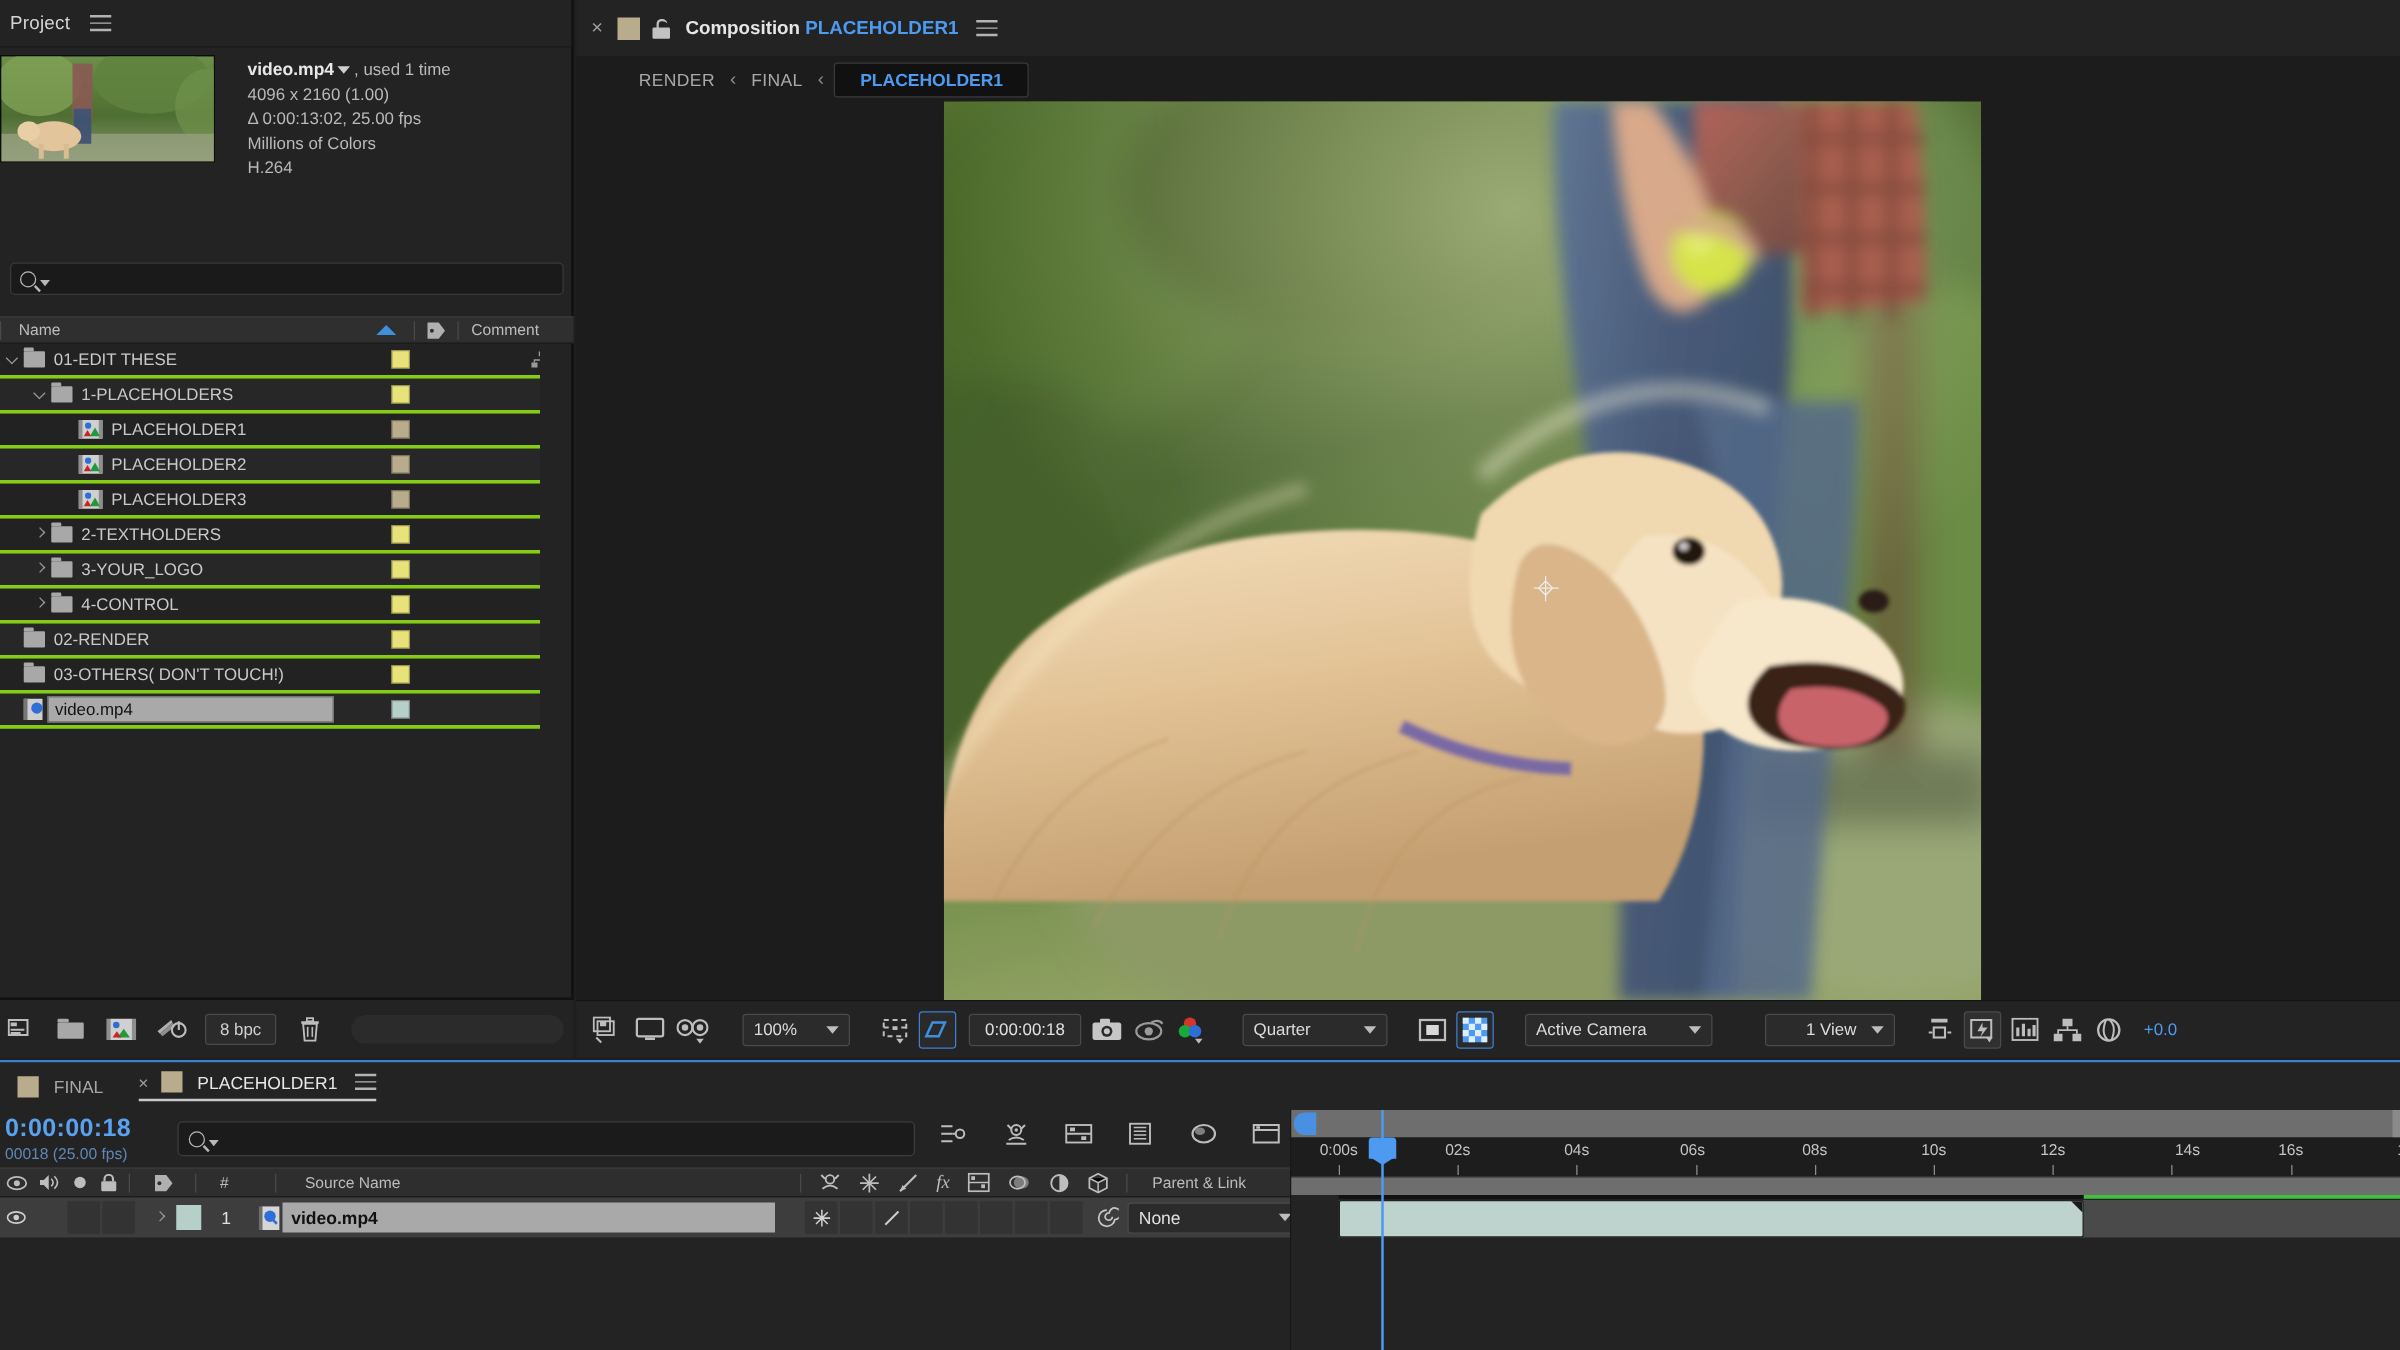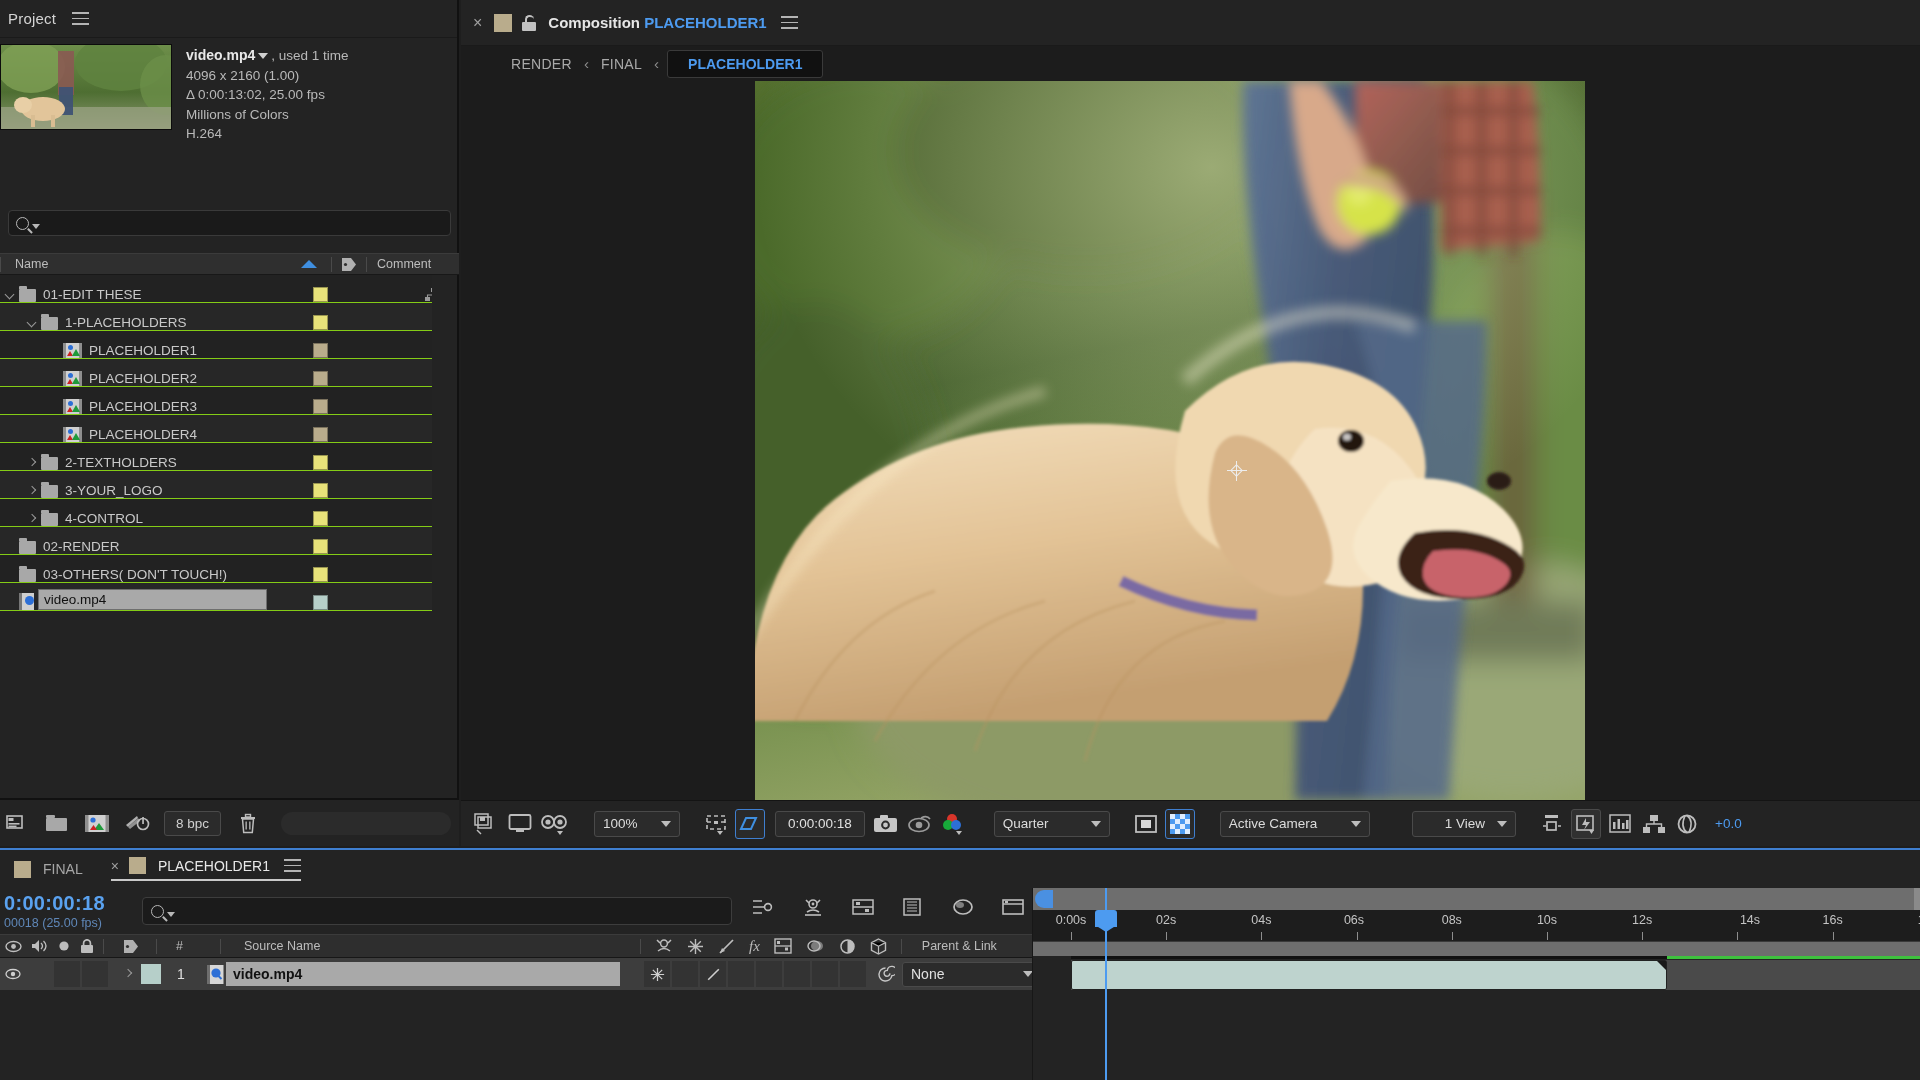--- a/index.html
+++ b/index.html
@@ -13,21 +13,21 @@
   .panel-tabbar { height:38px; display:flex; align-items:center; padding-left:8px; background:#232323;
     border-bottom:1px solid #1a1a1a; }
   .panel-tab-label { font-size:15px; color:#d4d4d4; letter-spacing:.2px; }
   .hamburger { margin-left:16px; width:17px; height:13px; display:flex; flex-direction:column;
     justify-content:space-between; cursor:pointer; }
   .hamburger i { display:block; height:1.6px; background:#b4b4b4; }
 
   .proj-info { display:flex; padding:6px 0 0 0; height:135px; }
   .proj-thumb { width:172px; height:86px; margin-left:0; background:#2a3a20; overflow:hidden; position:relative;
     border:1px solid #0c0c0c; }
-  .proj-meta { margin-left:14px; font-size:13.5px; line-height:19.5px; color:#b9b9b9; padding-top:2px; }
+  .proj-meta { margin-left:26px; font-size:13.5px; line-height:19.5px; color:#b9b9b9; padding-top:2px; }
   .proj-meta .fname { color:#e8e8e8; font-weight:bold; font-size:14px; }
   .tri-down { display:inline-block; width:0;height:0;border-left:5px solid transparent;
     border-right:5px solid transparent;border-top:6px solid #cfcfcf; margin:0 3px 1px 3px; vertical-align:middle;}
 
   .proj-search { position:absolute; top:210px; left:8px; width:443px; height:26px; background:#1a1a1a;
     border:1px solid #3a3a3a; border-radius:4px; display:flex; align-items:center; padding-left:7px; }
   .mag { position:relative; width:13px;height:13px;border:1.7px solid #b8b8b8;border-radius:50%; }
   .mag:after{content:"";position:absolute;width:1.7px;height:6px;background:#b8b8b8;right:-3px;bottom:-5px;
     transform:rotate(-45deg);}
   .mag-caret{width:0;height:0;border-left:4px solid transparent;border-right:4px solid transparent;
@@ -37,22 +37,22 @@
     border-top:1px solid #3b3b3b; border-bottom:1px solid #181818; display:flex; align-items:center;
     font-size:12.5px; color:#bdbdbd; }
   .col-head .cname { padding-left:14px; flex:1; }
   .sort-arrow { width:0;height:0;border-left:8px solid transparent;border-right:8px solid transparent;
     border-bottom:8px solid #3f8fe0; margin-right:14px; }
   .col-sep { width:1px; height:15px; background:#4a4a4a; }
   .tagcol { width:34px; display:flex; align-items:center; justify-content:center; }
   .comcol { width:92px; padding-left:10px; }
 
   #proj-list { position:absolute; top:275px; left:0; width:432px; bottom:50px; overflow:hidden; }
-  .prow { height:28px; display:flex; align-items:flex-end; position:relative;
-    border-bottom:1px solid #84cc16; font-size:13.5px; color:#c9c9c9; }
+  .prow { height:28px; display:flex; align-items:center; position:relative;
+    border-bottom:3px solid #84cc16; font-size:13.5px; color:#c9c9c9; }
   .prow.alt { background:#272727; }
   .prow.norm { background:#222; }
   .twisty { width:13px;height:13px; margin-right:2px; position:relative; flex:0 0 auto; }
   .twisty.right:after{content:"";position:absolute;left:3px;top:2px;width:5px;height:5px;
     border-right:1.6px solid #9a9a9a;border-top:1.6px solid #9a9a9a;transform:rotate(45deg);}
   .twisty.down:after{content:"";position:absolute;left:2px;top:2px;width:6px;height:6px;
     border-right:1.6px solid #9a9a9a;border-bottom:1.6px solid #9a9a9a;transform:rotate(45deg);}
   .folder-ic { width:17px;height:13px;background:#a8a8a8;border-radius:1px; position:relative; flex:0 0 auto;}
   .folder-ic:before{content:"";position:absolute;top:-3px;left:0;width:8px;height:3px;background:#a8a8a8;
     border-radius:1px 1px 0 0;}
@@ -296,31 +296,20 @@
         </div>
         <div class="prow norm">
           <span style="width: 48px; flex: 0 0 auto;"></span>
           <span class="twisty"></span>
           <span class="comp-ic">
             <i></i>
             <u></u>
             <b></b>
           </span>
           <span class="plabel">PLACEHOLDER3</span>
-          <span class="swatch" style="background: rgb(185, 172, 140);"></span>
-        </div>
-        <div class="prow alt">
-          <span style="width: 48px; flex: 0 0 auto;"></span>
-          <span class="twisty"></span>
-          <span class="comp-ic">
-            <i></i>
-            <u></u>
-            <b></b>
-          </span>
-          <span class="plabel">PLACEHOLDER4</span>
           <span class="swatch" style="background: rgb(185, 172, 140);"></span>
         </div>
         <div class="prow norm">
           <span style="width: 26px; flex: 0 0 auto;"></span>
           <span class="twisty right"></span>
           <span class="folder-ic"></span>
           <span class="plabel">2-TEXTHOLDERS</span>
           <span class="swatch" style="background: rgb(232, 226, 122);"></span>
         </div>
         <div class="prow alt">

